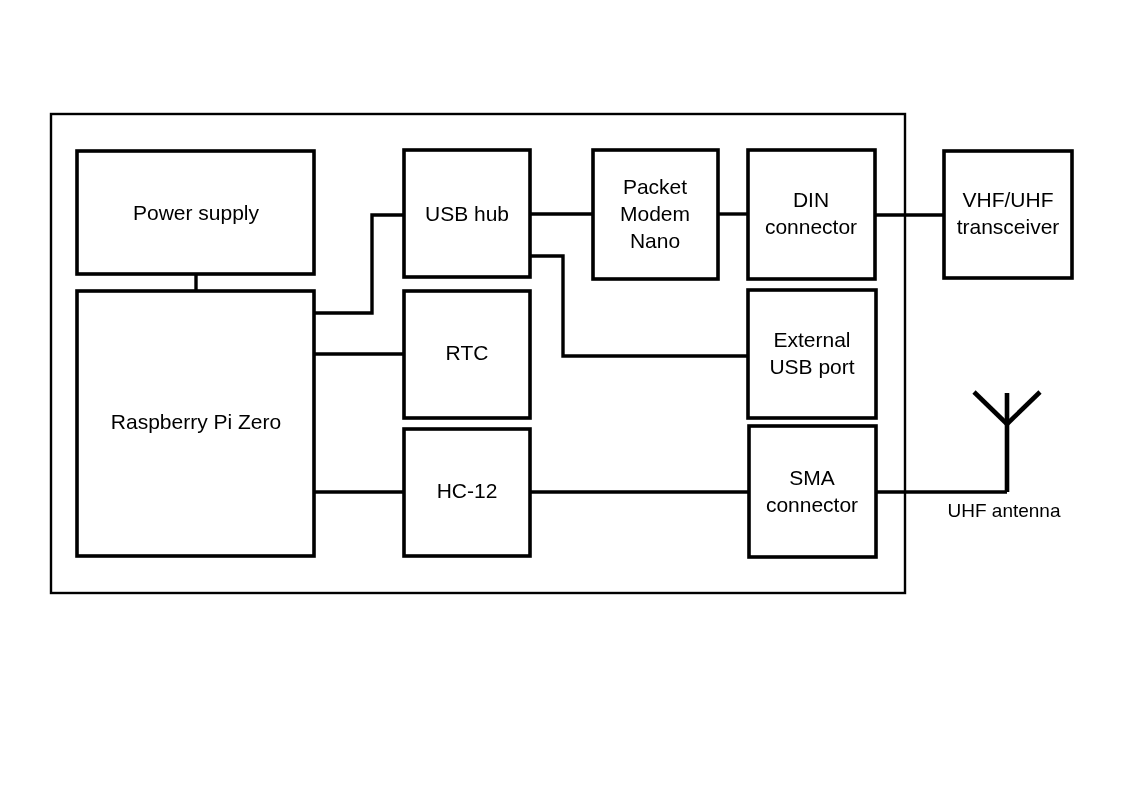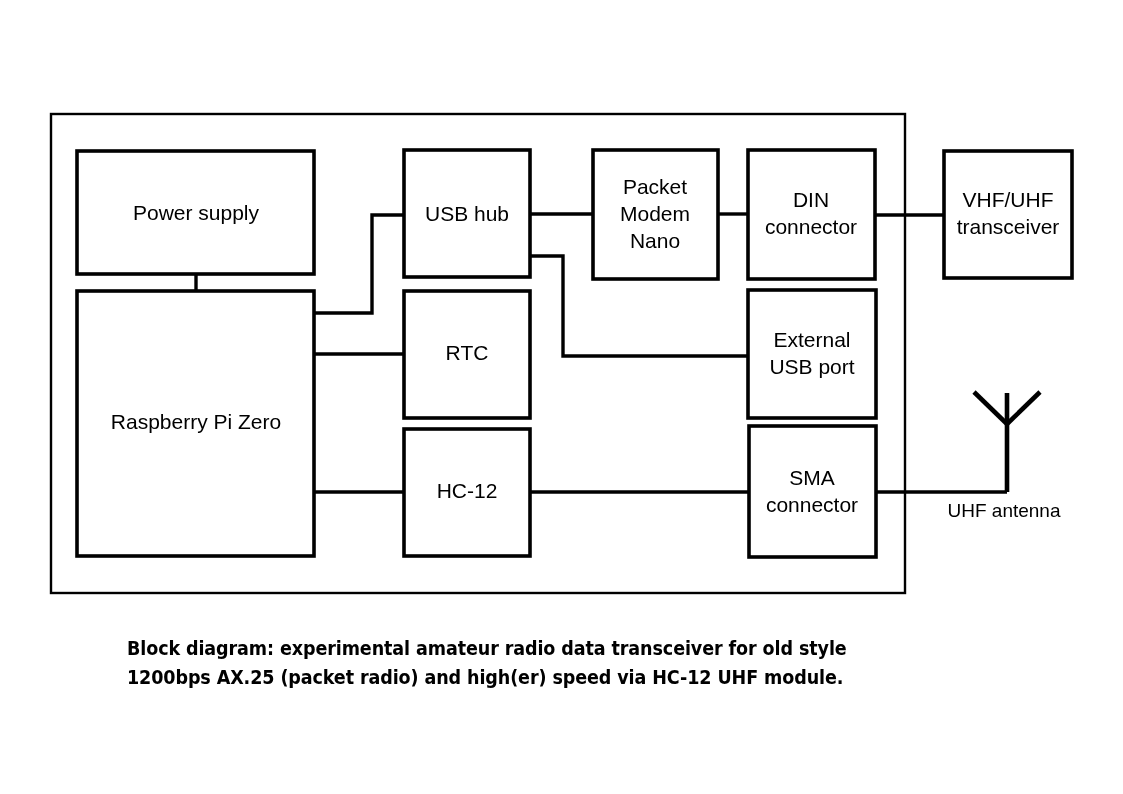--- a/index.html
+++ b/index.html
@@ -165,16 +165,14 @@
     <g>
       <rect class="block-rect" x="944" y="151" width="128" height="127"></rect>
       <text class="block-label" x="1008" y="201">VHF/UHF</text>
       <text class="block-label" x="1008" y="228">transceiver</text>
     </g>
 
     <text class="antenna-label" x="1004" y="512">UHF antenna</text>
 
   </svg>
 
-  <div class="caption-text">Block diagram: experimental amateur radio data transceiver for old style
-1200bps AX.25 (packet radio) and high(er) speed via HC-12 UHF module.</div>
 
 </div>
 
 </body></html>

